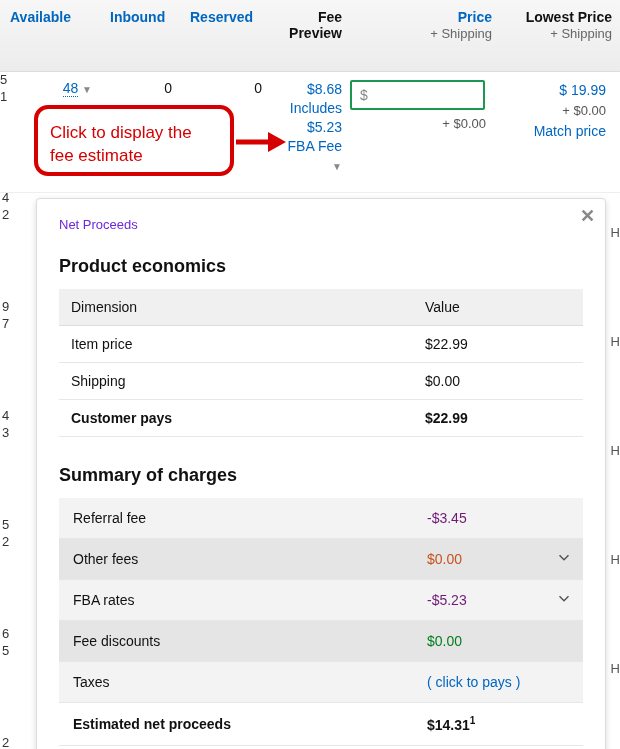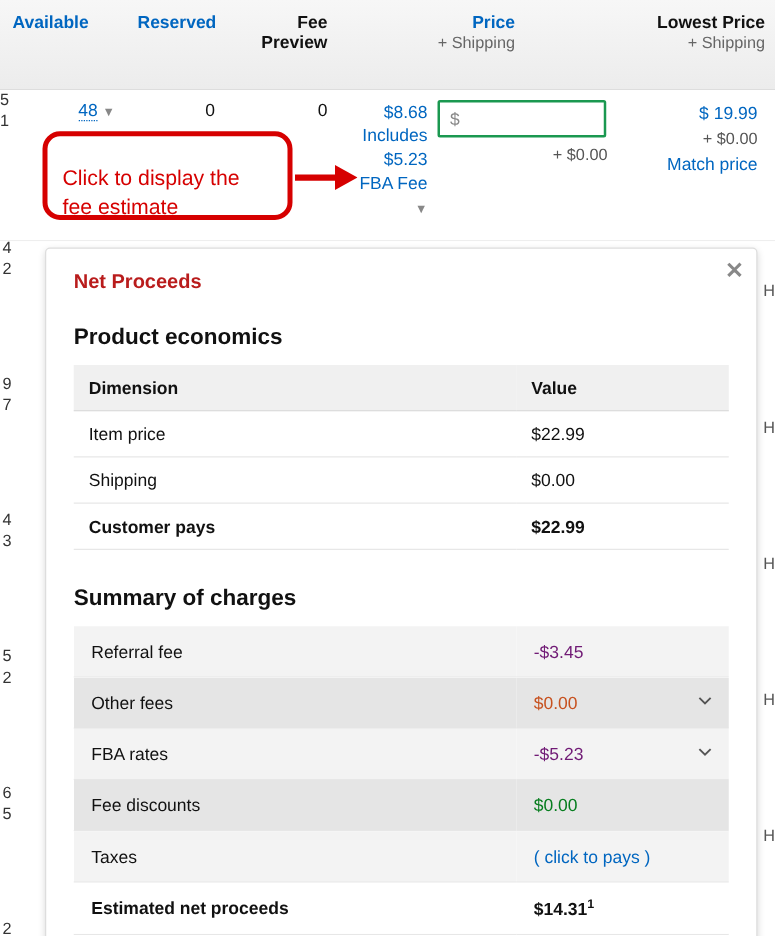--- a/index.html
+++ b/index.html
@@ -18,33 +18,33 @@
   .row1{display:flex;align-items:flex-start;border-bottom:1px solid #eee;padding:8px 0 18px 0;position:relative}
   .row1 .col{padding:0 8px 0 0;text-align:right}
   .stub{position:absolute;left:0;font-size:13px;color:#333;line-height:1.3}
   .lnk{color:#0066c0}
   .cur{color:#888;font-size:14px}
   .dd{color:#888;font-size:10px}
   .priceBox{border:2px solid #1a9850;border-radius:2px;width:135px;height:30px;display:flex;align-items:center;padding:0 8px;background:#fff}
   .priceBox input{border:0;outline:0;text-align:right;width:100%;font-size:15px}
   .plus{color:#555;font-size:13px}
 
-  .callout{position:absolute;left:34px;top:105px;width:200px;height:71px;border:4px solid #d60000;border-radius:14px;background:#fff;padding:23px 12px;color:#d60000;font-size:17px;line-height:1.35;z-index:5}
+  .callout{position:absolute;left:34px;top:105px;width:200px;height:71px;border:4px solid #d60000;border-radius:14px;background:#fff;padding:13px 12px;color:#d60000;font-size:17px;line-height:1.35;z-index:5}
   .arrow{position:absolute;left:0;top:50%;margin-top:-4px}
 
   .rows-behind{position:absolute;left:0;top:190px;width:30px;font-size:13px;color:#333}
   .rows-behind div{height:109px;padding-left:2px;line-height:1.3;position:relative}
   .rows-behind .h{position:absolute;right:-590px;top:35px;color:#555}
 
   .panel{position:absolute;left:36px;top:198px;width:570px;background:#fff;border:1px solid #ddd;border-radius:4px;box-shadow:0 2px 6px rgba(0,0,0,0.15);padding:0 22px 14px 22px;z-index:4}
   .close{position:absolute;right:10px;top:6px;color:#888;font-size:18px;font-weight:bold;cursor:pointer}
-  .panel h2{color:#b91c1c;font-size:16px;margin:18px 0 24px 0;font-weight:bold}
+  .panel h2{color:#6d28d9;font-size:13px;margin:18px 0 24px 0;font-weight:normal}
   .panel h3{font-size:18px;font-weight:bold;margin:4px 0 12px 0}
   table.econ{width:100%;border-collapse:collapse;margin-bottom:28px}
-  table.econ th{background:#f0f0f0;text-align:left;font-weight:bold;padding:10px 12px;border-bottom:1px solid #ddd}
+  table.econ th{background:#f0f0f0;text-align:left;font-weight:normal;padding:10px 12px;border-bottom:1px solid #ddd}
   table.econ td{padding:10px 12px;border-bottom:1px solid #e7e7e7}
   table.econ tr:last-child td{font-weight:bold}
   table.econ .valcol{width:170px}
 
   table.chg{width:100%;border-collapse:collapse}
   table.chg td{padding:12px 14px;border-bottom:1px solid #e7e7e7;background:#e5e5e5;position:relative}
   table.chg tr:nth-child(odd) td{background:#f3f3f3}
   table.chg .v{width:170px}
   .neg{color:#701a75}
   .zero{color:#c7511f}
@@ -53,20 +53,21 @@
   .chev{position:absolute;right:10px;top:50%;transform:translateY(-50%);}
   .chev svg{width:18px;height:18px;stroke:#555;stroke-width:2;fill:none}
   table.chg tr.total td{font-weight:bold;background:#fff}
   .sup{font-size:10px;vertical-align:super}
 </style>
 </head>
 <body>
 
 <div class="hdr">
   <div class="col col-av link">Available</div>
+  <div class="col col-in link">Inbound</div>
   <div class="col col-rs link">Reserved</div>
   <div class="col col-fee"><b>Fee Preview</b></div>
   <div class="col col-pr">
     <span class="link" style="text-align:right">Price</span><br>
     <span class="sub">+ Shipping</span>
   </div>
   <div class="col col-low">
     <b>Lowest Price</b><br>
     <span class="sub">+ Shipping</span>
   </div>

